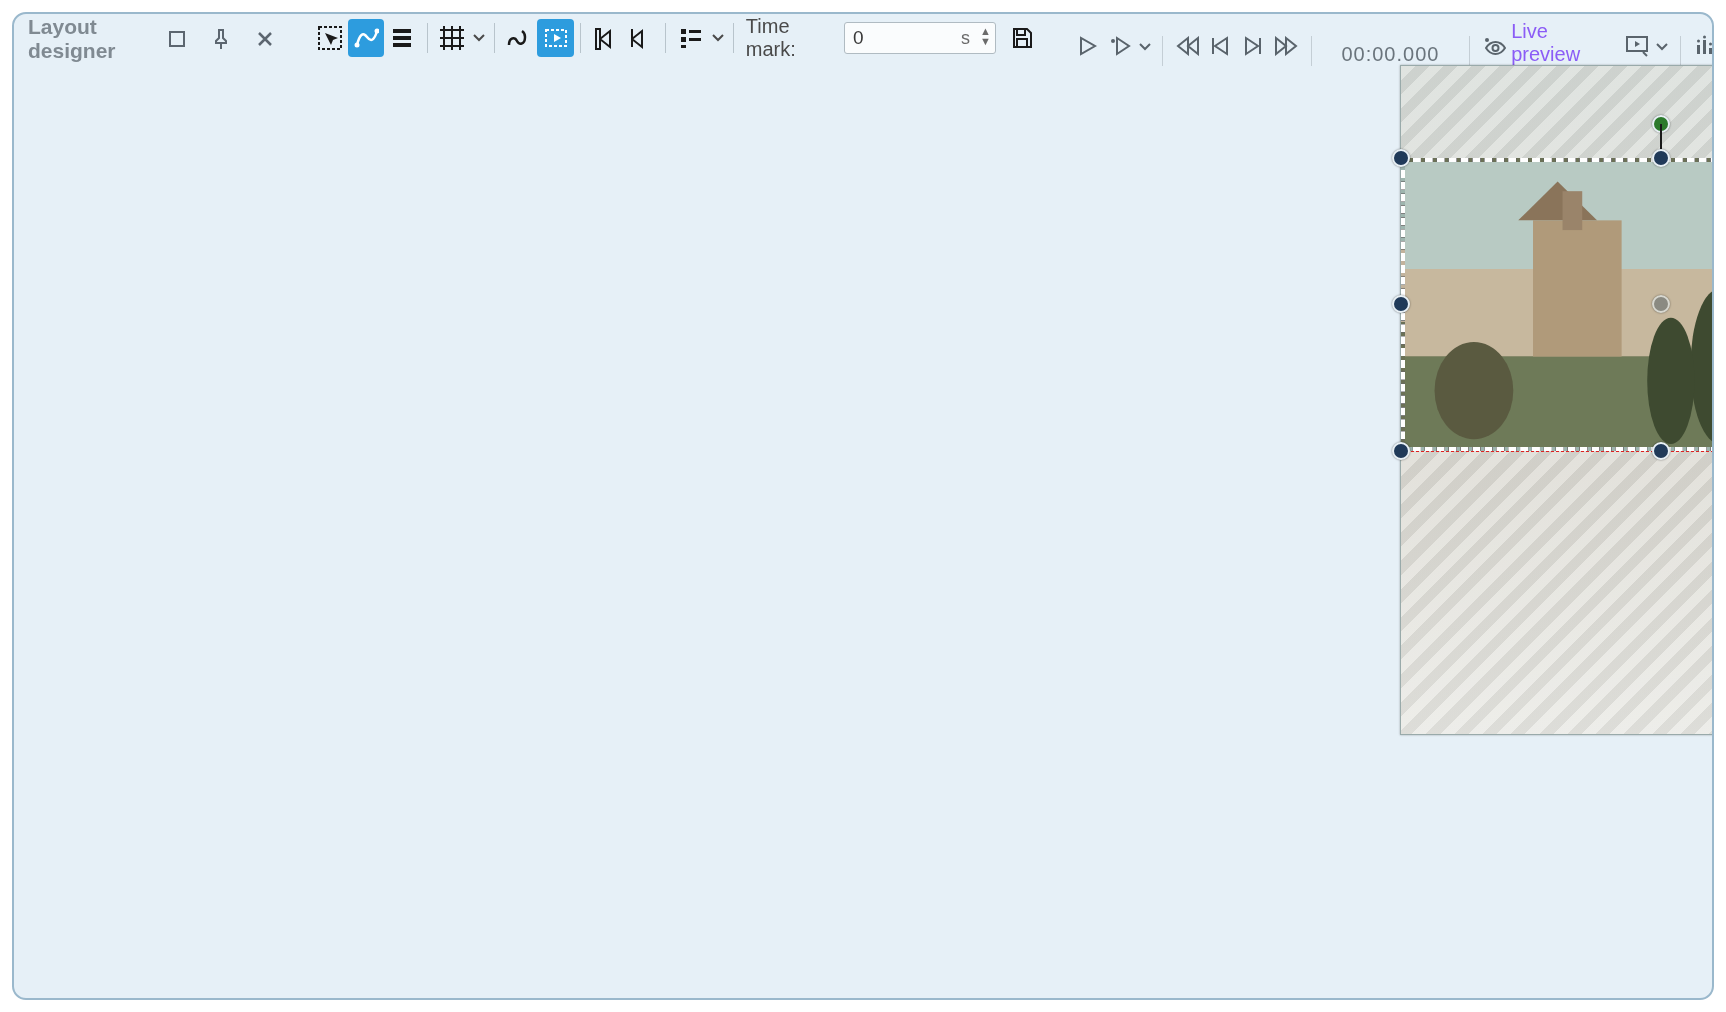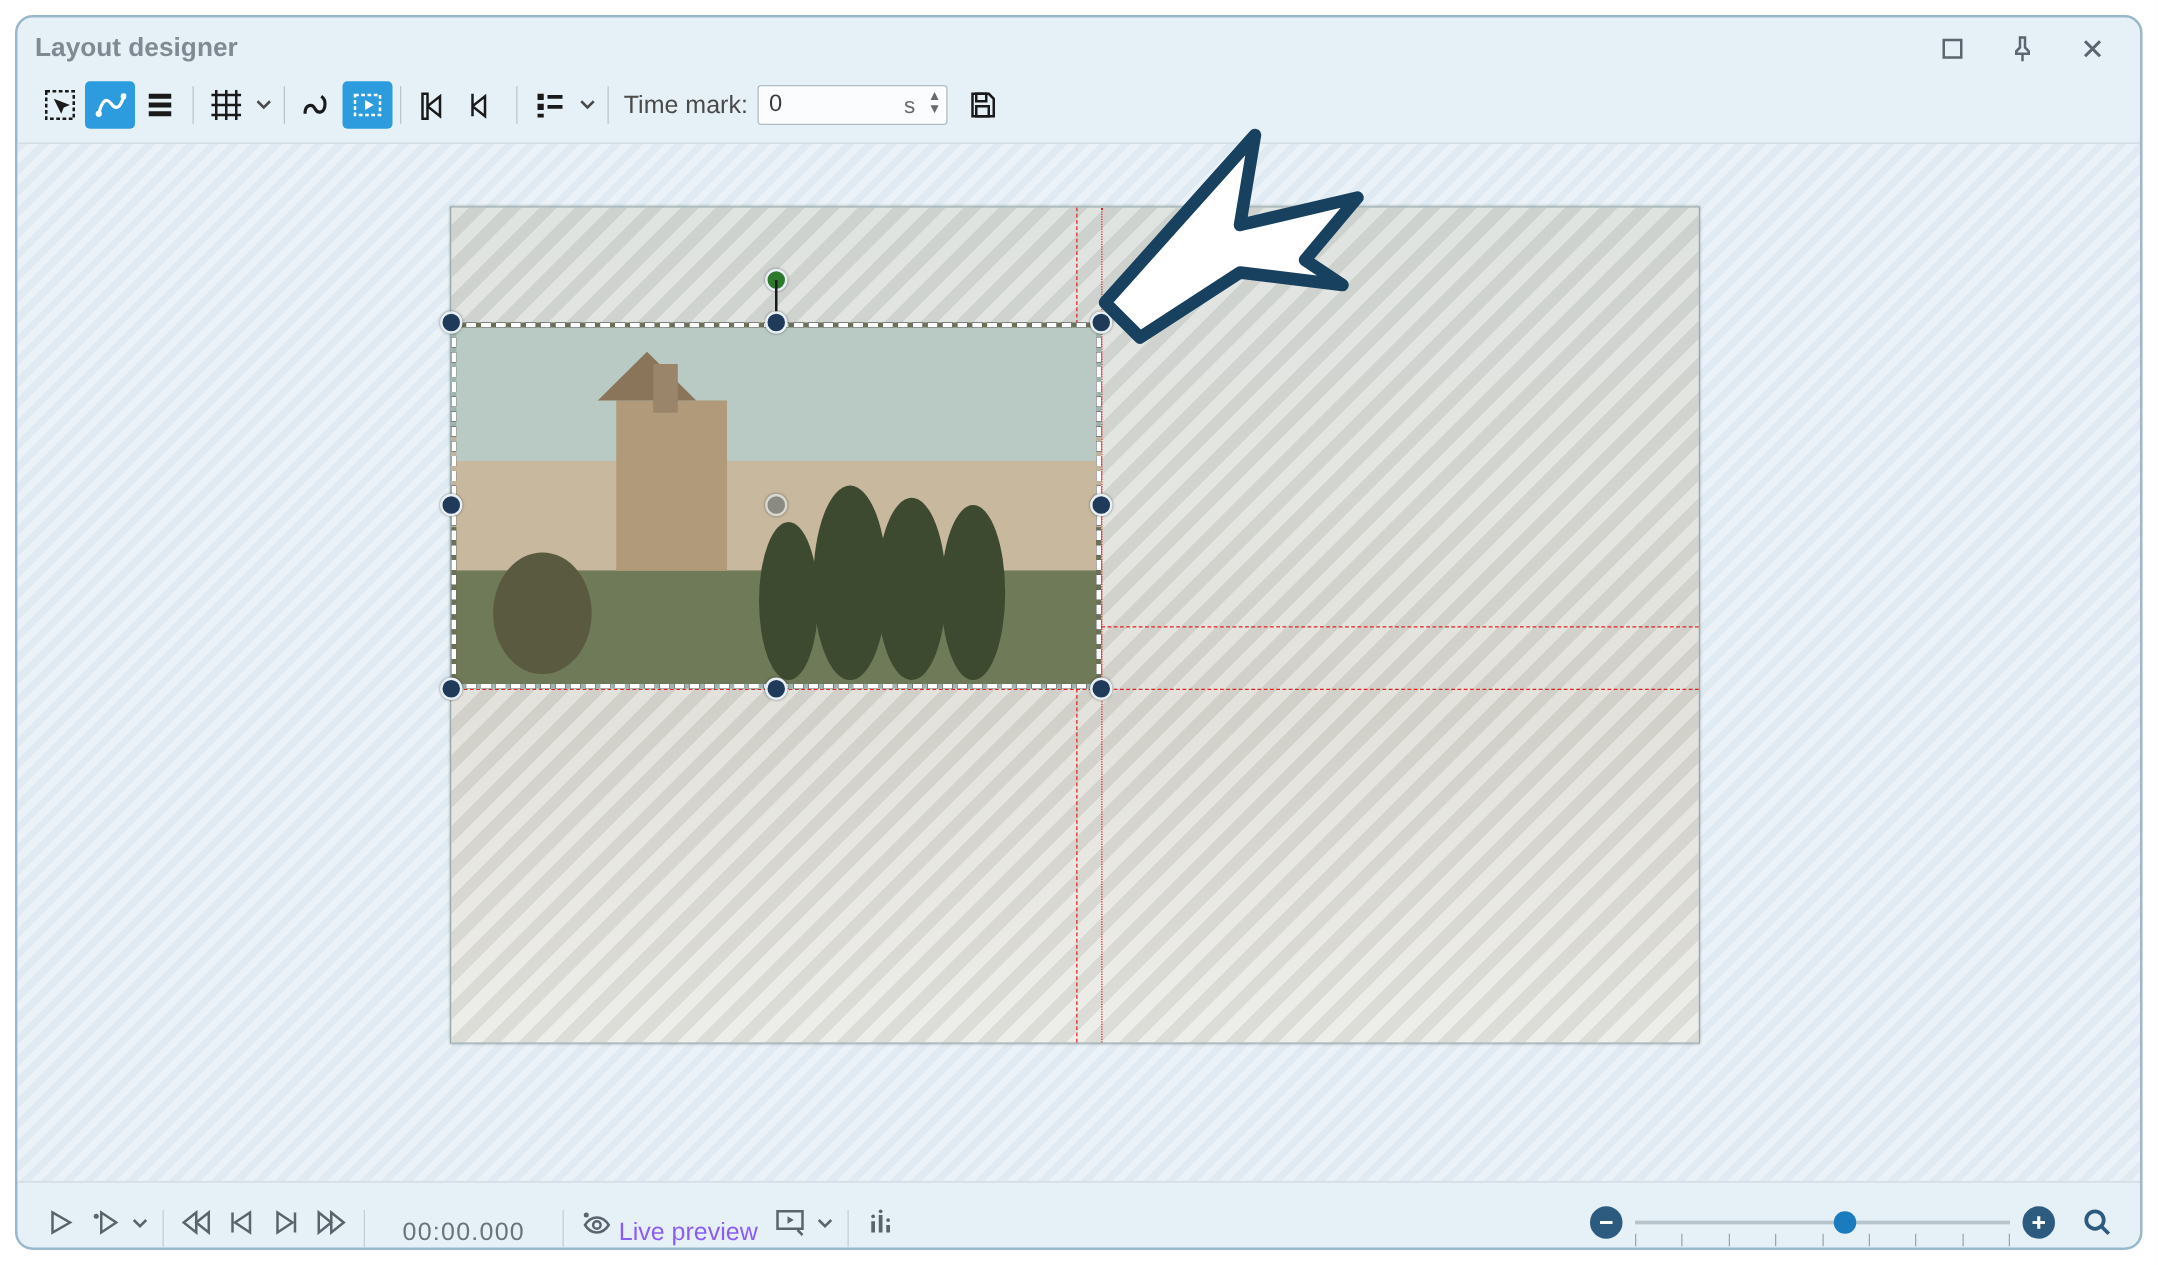--- a/index.html
+++ b/index.html
@@ -13,21 +13,21 @@
     background: #fff;
     padding: 12px;
   }
   .window {
     width: 100%;
     height: 100%;
     border: 2px solid #9ab8cc;
     border-radius: 14px;
     background: #e6f0f7;
     display: flex;
-    flex-direction: column;
+    flex-direction: row;
     overflow: hidden;
   }
   
   .titlebar {
     display: flex;
     align-items: center;
     padding: 8px 14px 4px 14px;
     height: 46px;
   }
   .title {

